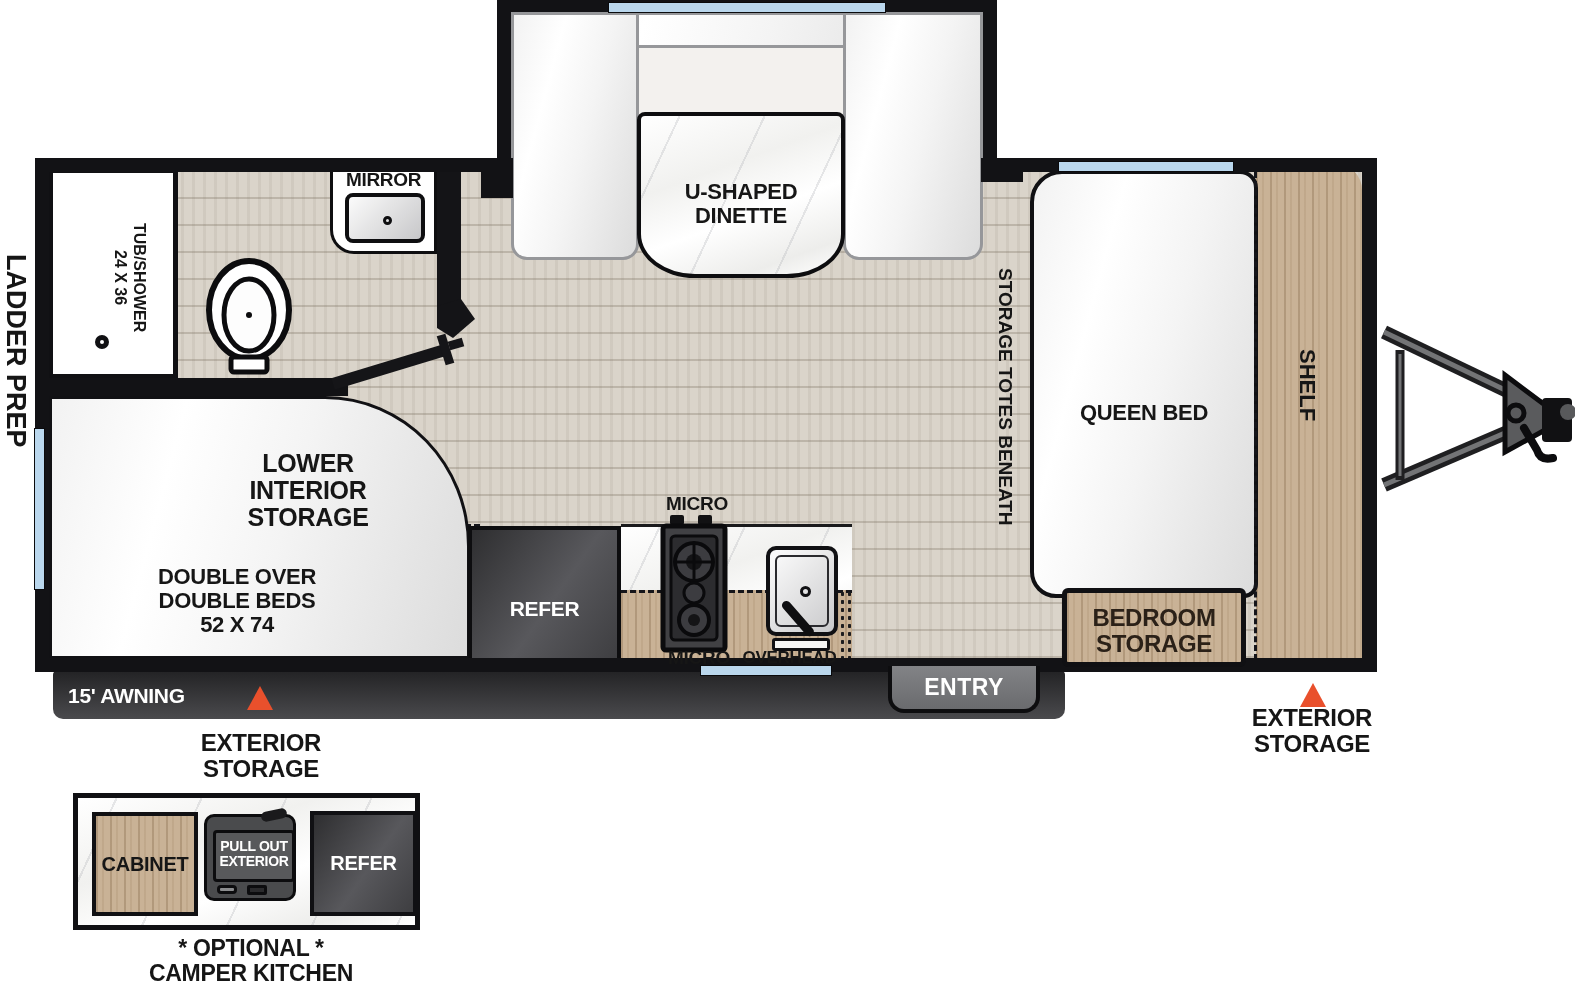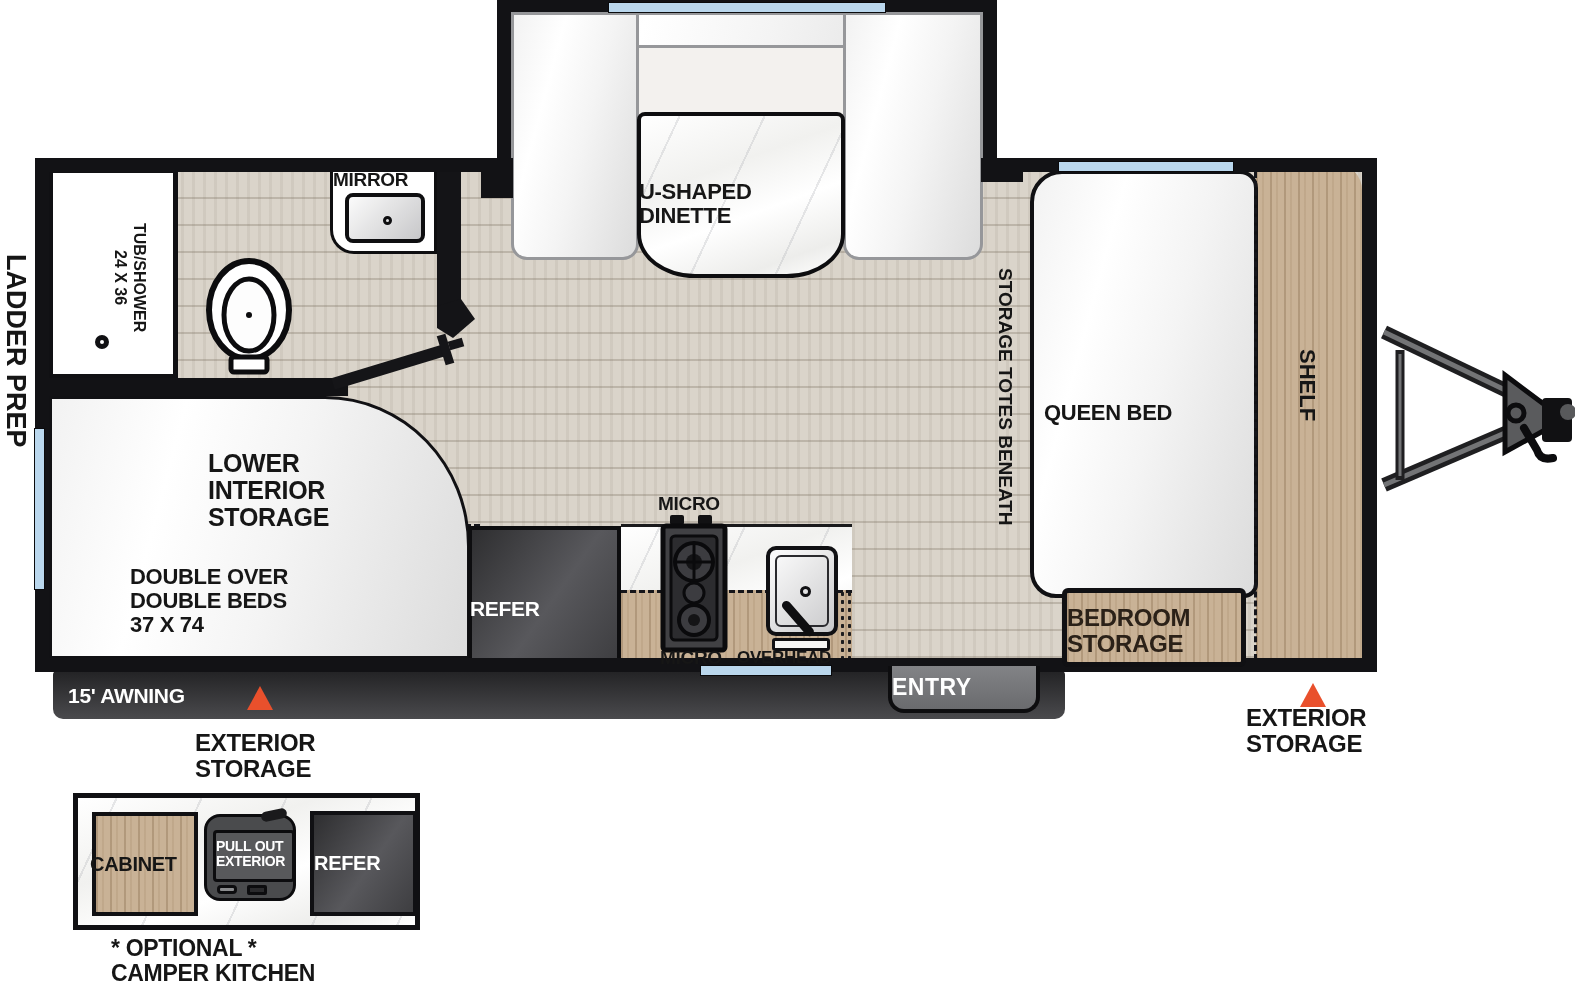--- a/index.html
+++ b/index.html
@@ -14,21 +14,21 @@
       #dad4ca;}
   .wood{background:
       repeating-linear-gradient(90deg, rgba(122,94,62,.30) 0 2px, rgba(0,0,0,0) 2px 6px, rgba(150,122,88,.18) 6px 8px, rgba(0,0,0,0) 8px 14px),
       #c9b296;}
   .white-soft{background:linear-gradient(105deg,#f2f2f2 0%,#ffffff 28%,#f4f4f4 55%,#dcdcdc 100%);}
   .marble{background:
       repeating-linear-gradient(115deg, rgba(0,0,0,0) 0 34px, rgba(170,172,178,.28) 34px 36px, rgba(0,0,0,0) 36px 77px),
       linear-gradient(160deg,#ffffff,#f1f1ef 35%,#ffffff 60%,#ededeb 85%,#ffffff);}
   .dark-app{background:linear-gradient(125deg,#2e2e30 0%,#58585c 55%,#3e3e41 100%);}
   .win{background:#bad7ed;border:1px solid #0a0a0c;}
-  .lbl{line-height:1.08;letter-spacing:-0.3px;}
+  .lbl{line-height:1.08;text-align:center;letter-spacing:-0.3px;}
   .vtext{writing-mode:vertical-lr;text-orientation:mixed;text-align:center;letter-spacing:0;}
   .vtext span{display:block;}
   .dashv{border-left:3px dashed #15151a;}
   .dashh{border-top:3px dashed #15151a;}
   .tri{width:0;height:0;border-left:13px solid transparent;border-right:13px solid transparent;}
 </style>
 </head>
 <body>
 
 <div id="plan">
@@ -46,21 +46,21 @@
   <div class="abs dashh" style="left:178px;top:524px;width:302px;height:3px;z-index:2;"></div>
   <div class="abs lbl" style="left:208px;top:450px;width:200px;font-size:25px;z-index:5;">
     <span>LOWER INTERIOR</span><br>
     <span>STORAGE</span>
   </div>
 
   <div class="abs white-soft" style="left:49px;top:396px;width:421px;height:263px;border:3px solid #111114;border-top-right-radius:145px 150px;z-index:2;"></div>
   <div class="abs lbl" style="left:130px;top:565px;width:214px;font-size:22px;z-index:5;">
     <span>DOUBLE OVER</span><br>
     <span>DOUBLE BEDS</span><br>
-    <span>37 X 74</span>
+    <span>52 X 74</span>
   </div>
 
   <div class="abs dark-app" style="left:468px;top:526px;width:153px;height:138px;border:4px solid #0d0d0f;z-index:2;"></div>
   <div class="abs lbl" style="left:470px;top:598px;width:149px;font-size:21px;color:#ffffff;z-index:5;">REFER</div>
 
   <div class="abs marble" style="left:621px;top:524px;width:231px;height:140px;border-top:3px solid #1a1a1c;z-index:2;">
     <div class="wood" style="position:absolute;left:0;right:0;bottom:0;height:74px;border-top:3px dashed #15151a;"></div>
     <div style="position:absolute;right:0;bottom:0;width:13px;height:74px;background-image:radial-gradient(#1c1c1e 1.6px, rgba(0,0,0,0) 1.9px);background-size:7px 8px;"></div>
   </div>
 
@@ -187,21 +187,21 @@
     <circle cx="140" cy="93" r="8" fill="none" stroke="#0c0c0e" stroke-width="5"></circle>
     <path d="M148 108 L161 130 Q164 141 177 138" fill="none" stroke="#0c0c0e" stroke-width="8" stroke-linecap="round"></path>
     <rect x="166" y="78" width="30" height="44" rx="4" fill="#111113"></rect>
     <circle cx="192" cy="92" r="8" fill="#58595b"></circle>
   </svg>
 
   <div class="abs marble" style="left:73px;top:793px;width:347px;height:137px;border:5px solid #101013;z-index:2;">
     <div class="wood" style="position:absolute;left:14px;top:14px;width:106px;height:104px;border:4px solid #101013;">
       <div class="lbl" style="position:absolute;left:-6px;right:-6px;top:38px;font-size:20px;">CABINET</div>
     </div>
-    <div style="position:absolute;left:126px;top:16px;width:92px;height:87px;background:#4a4b4d;border:3px solid #0c0c0e;border-radius:16px;">
+    <div style="position:absolute;left:126px;top:16px;width:92px;height:87px;background:#4a4b4d;border:3px solid #0c0c0e;border-radius:10px;">
       <div style="position:absolute;right:6px;top:-7px;width:26px;height:10px;background:#1a1a1c;border-radius:5px;transform:rotate(-12deg);"></div>
       <div style="position:absolute;left:6px;top:13px;width:82px;height:52px;background:#58595b;border:3px solid #0c0c0e;border-radius:4px;">
         <div class="lbl" style="margin-top:6px;font-size:14px;color:#ffffff;">
           <span>PULL OUT</span><br>
           <span>EXTERIOR</span>
         </div>
       </div>
       <div style="position:absolute;left:10px;bottom:4px;width:20px;height:9px;background:#8b8c8e;border:3px solid #0c0c0e;border-radius:4px;"></div>
       <div style="position:absolute;left:40px;bottom:3px;width:20px;height:10px;background:#2a2a2c;border:3px solid #0c0c0e;border-radius:2px;"></div>
     </div>

